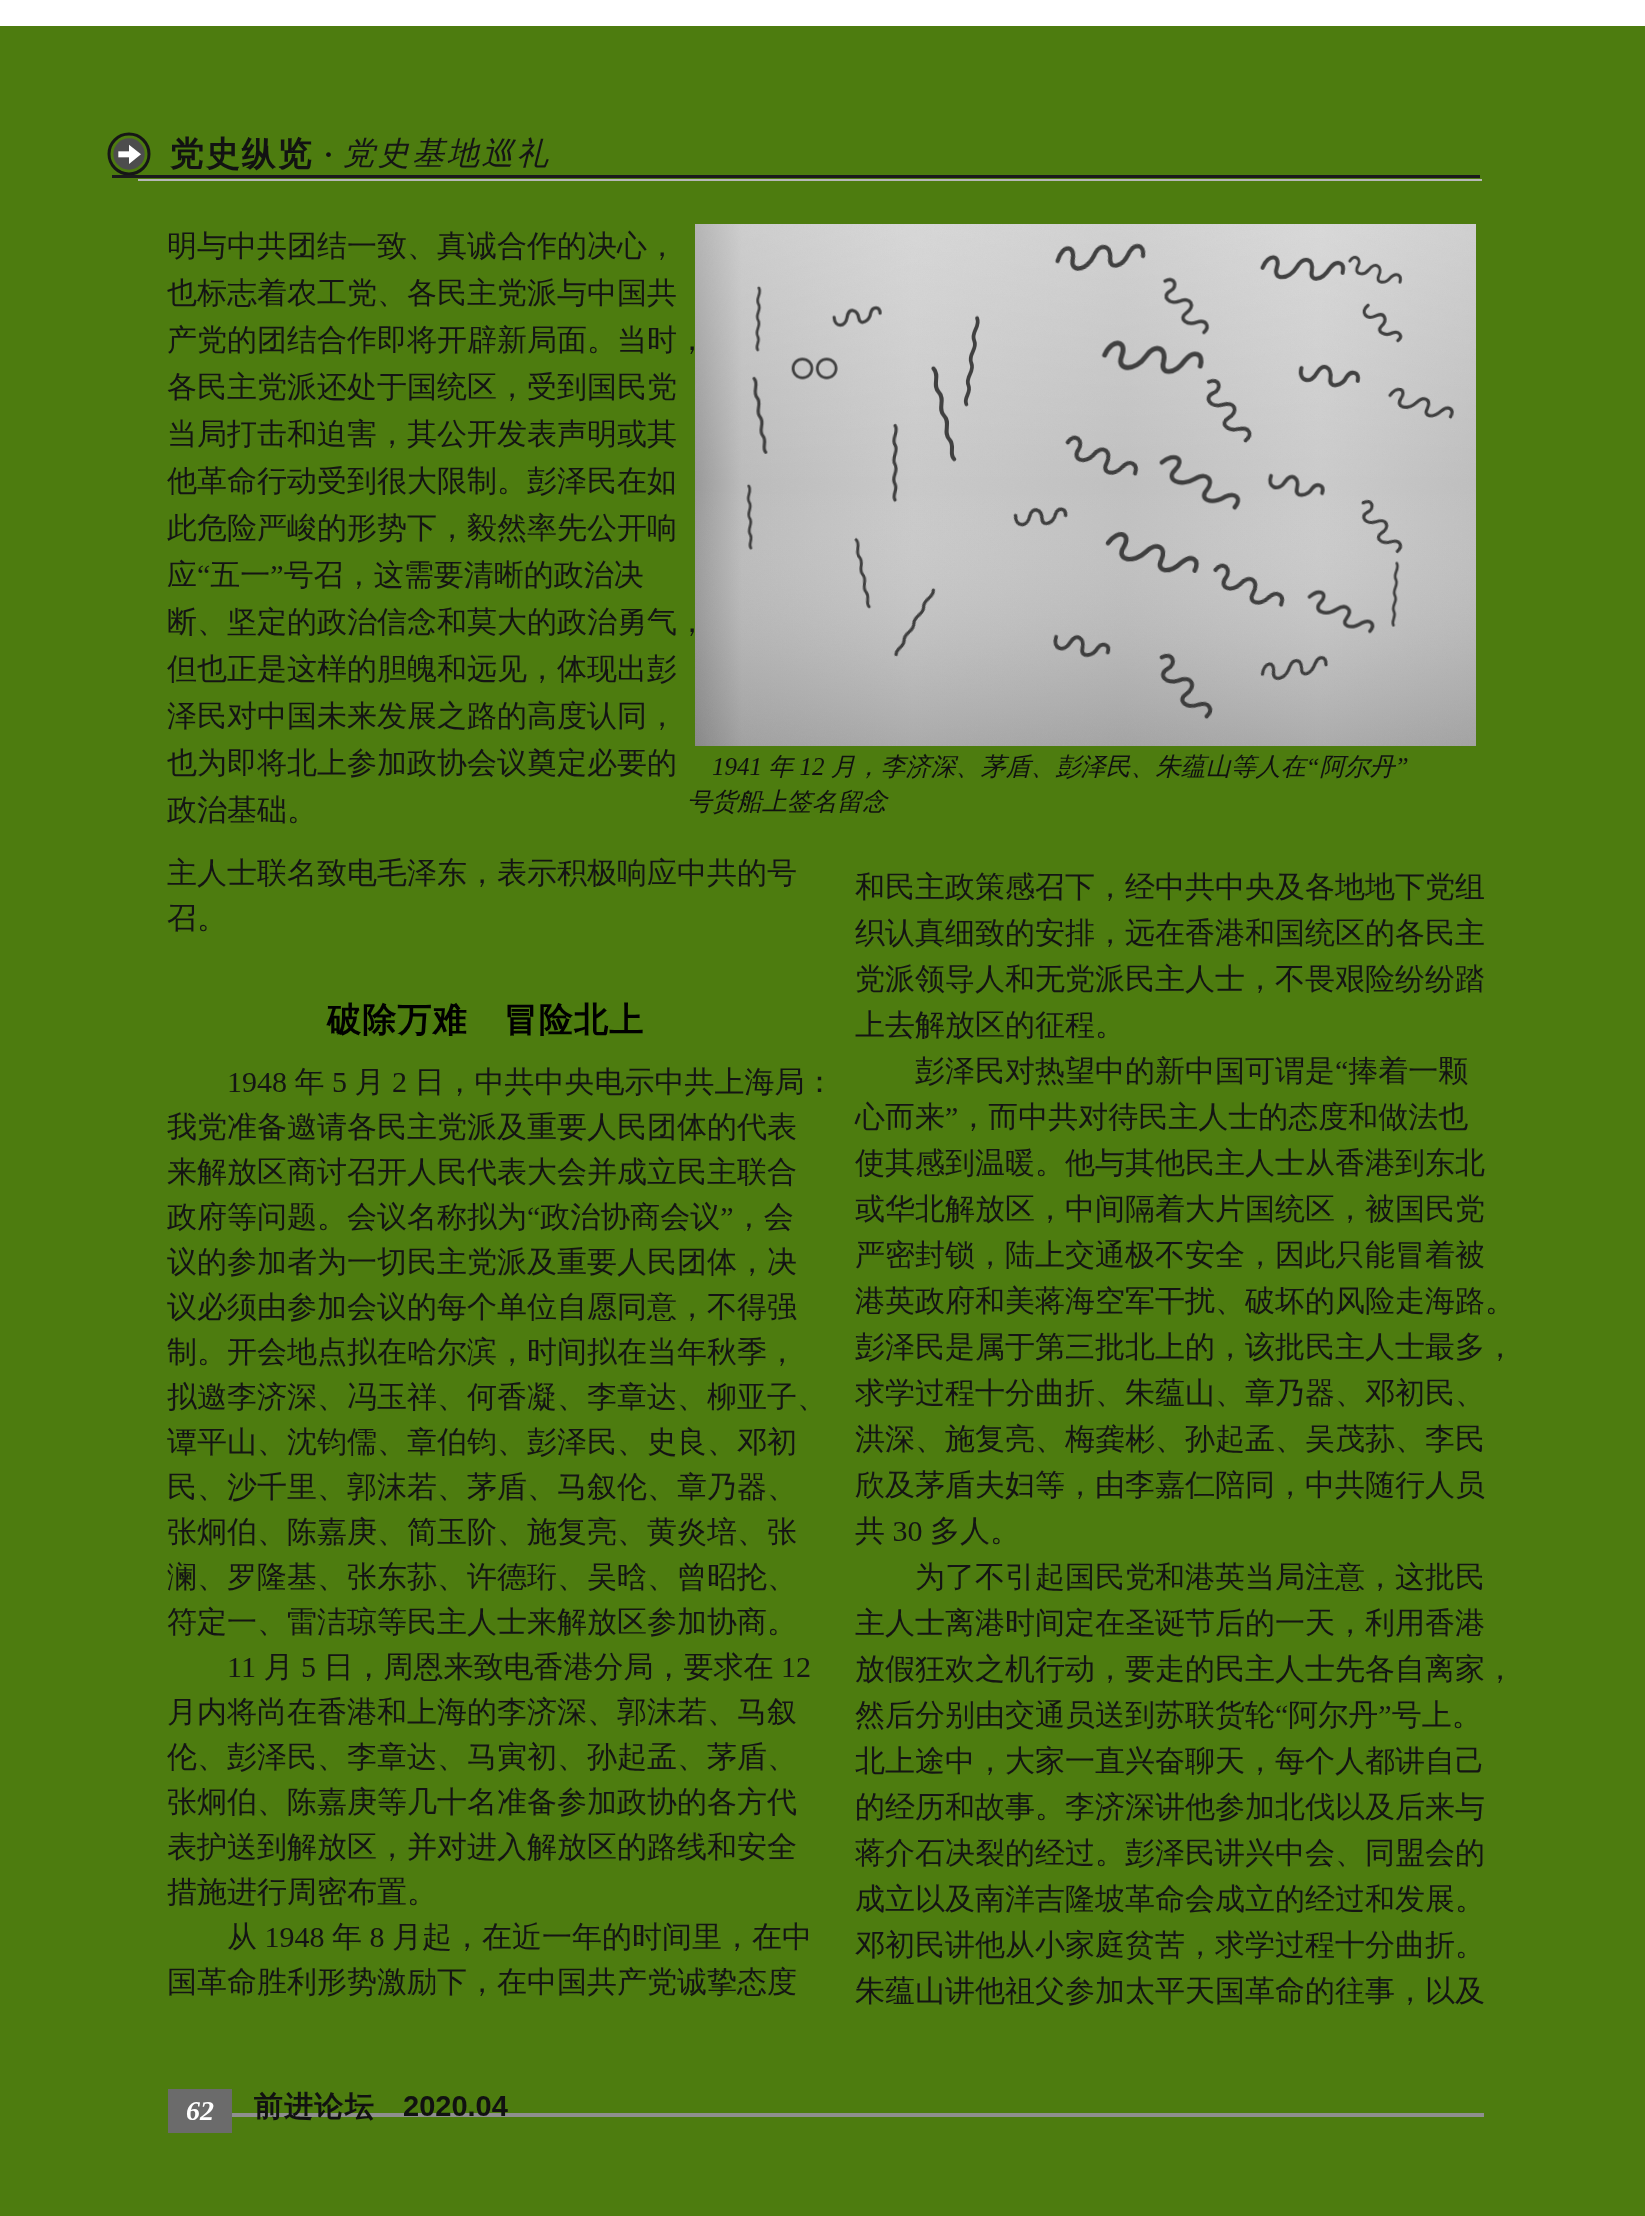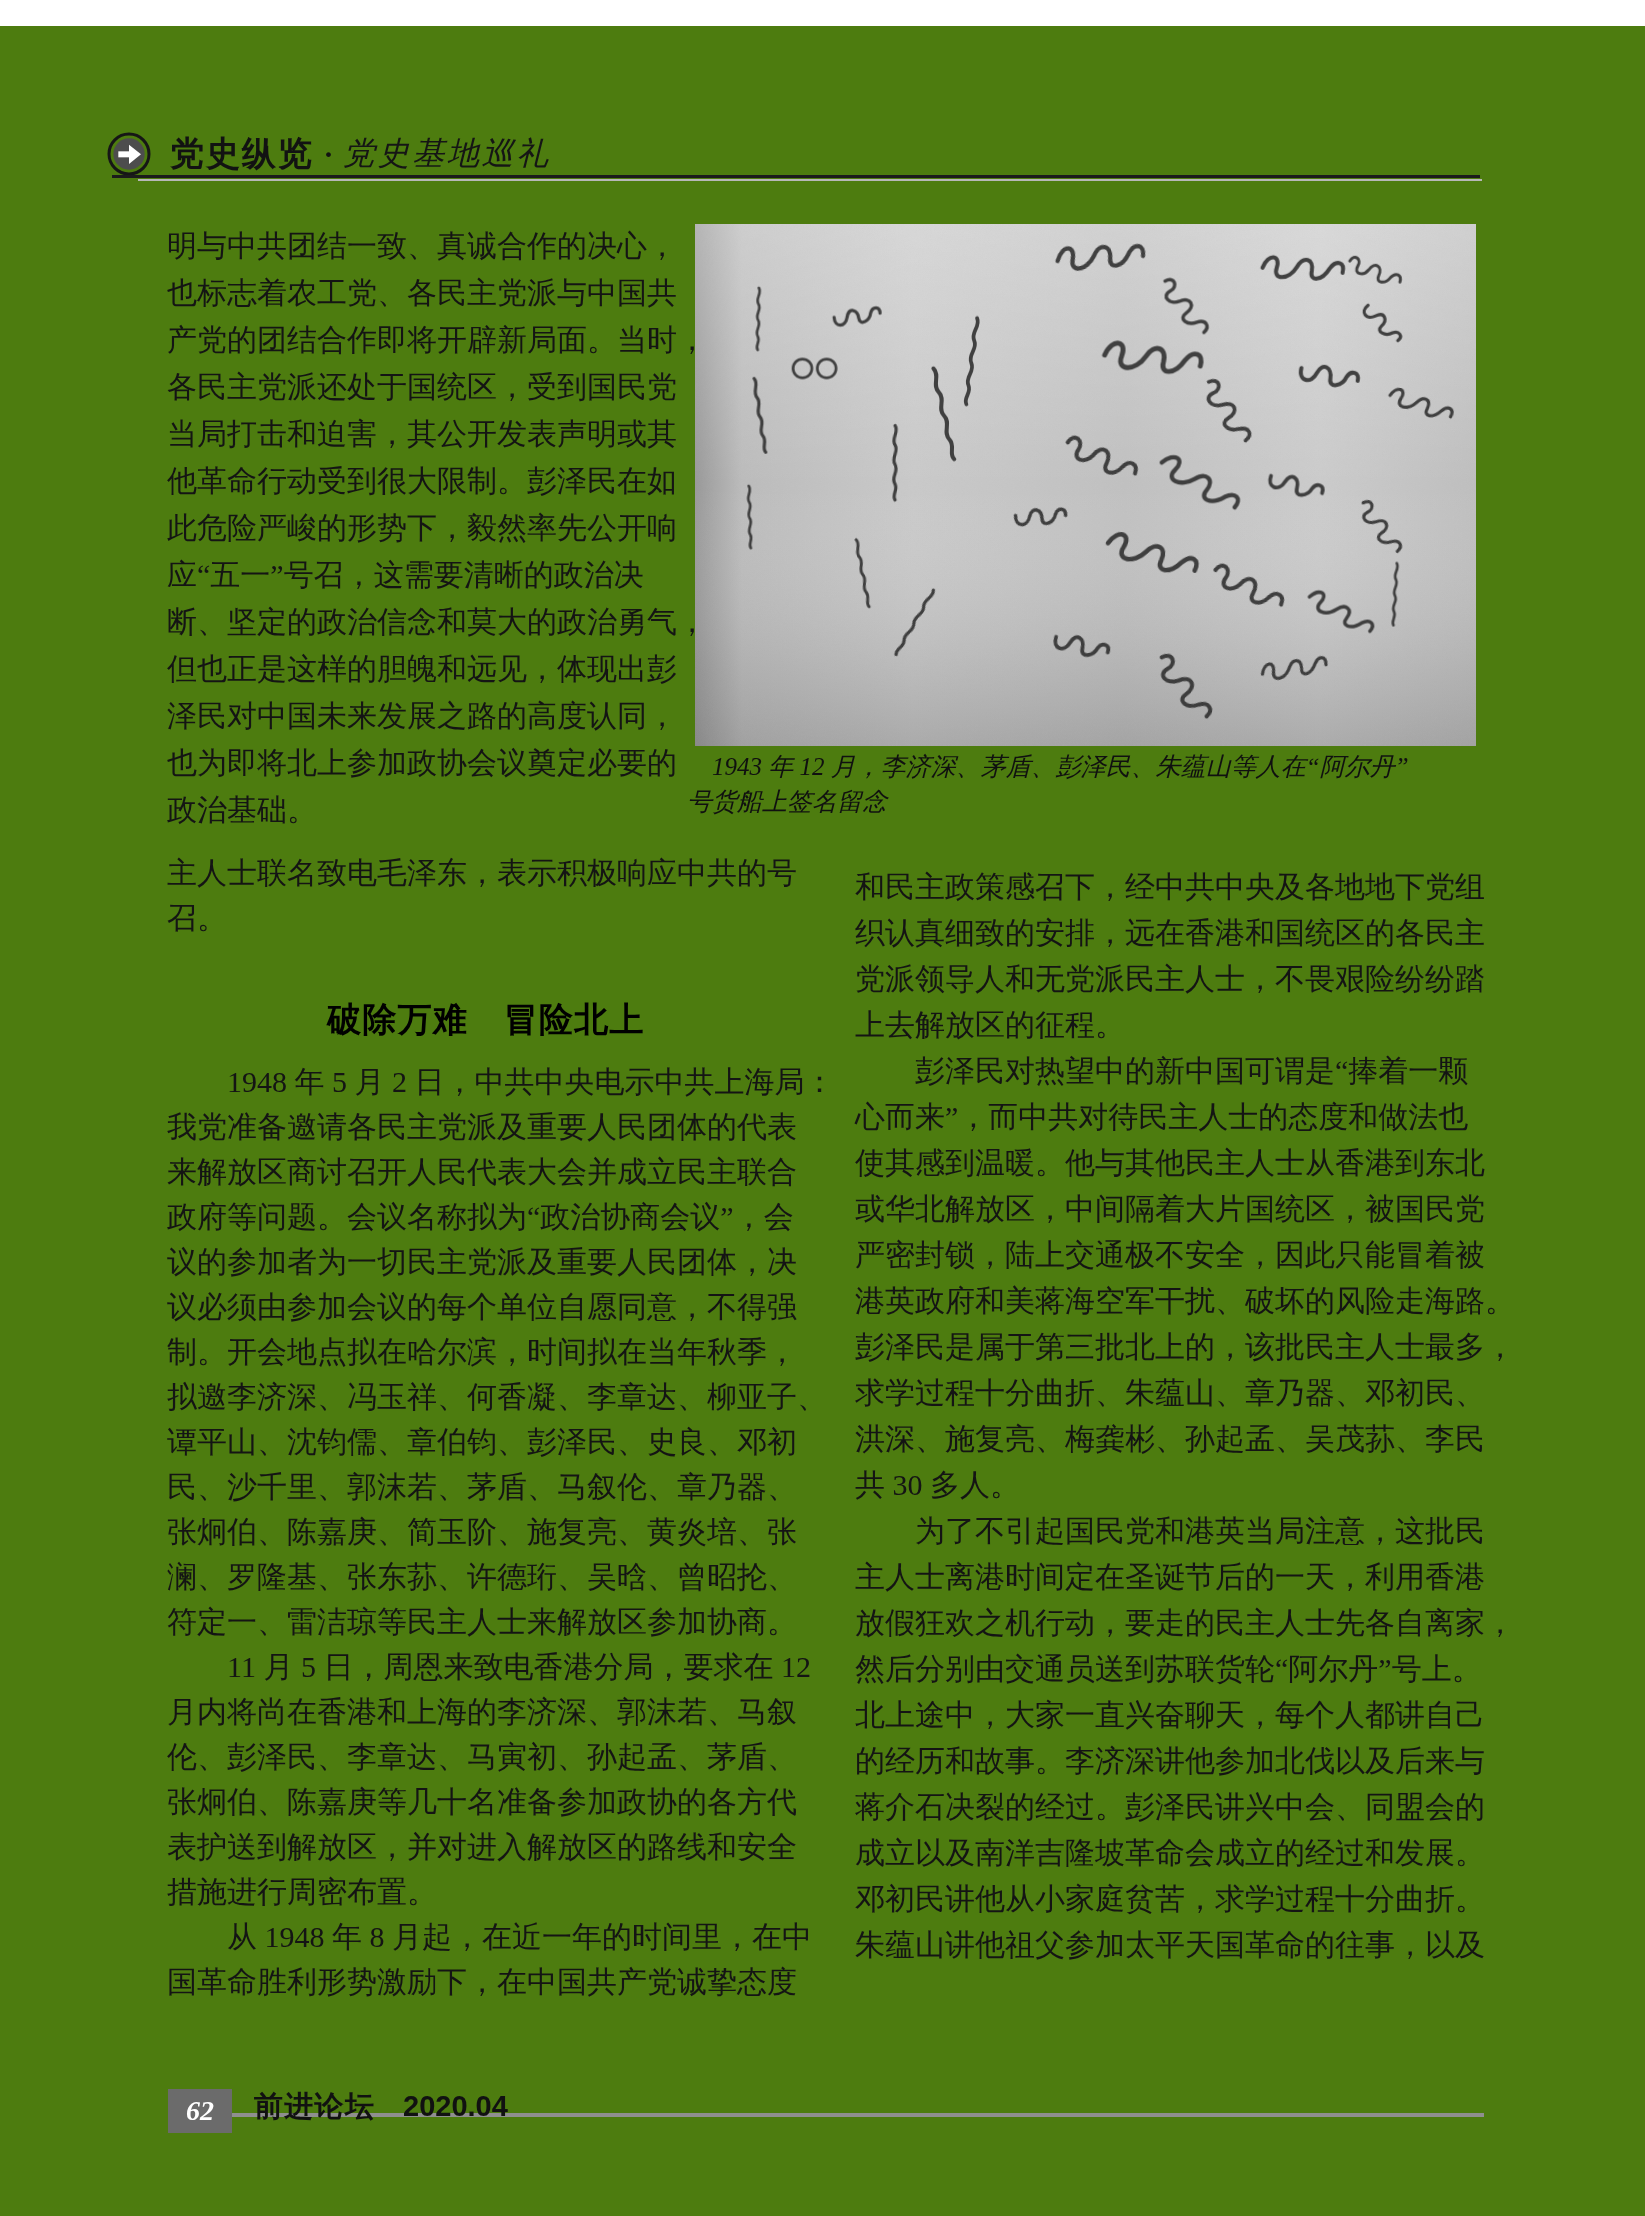--- a/index.html
+++ b/index.html
@@ -126,21 +126,21 @@
         <use href="#sg4" transform="translate(355,545) rotate(35) scale(1.2)"></use>
         <use href="#sg4" transform="translate(240,470) rotate(-6) scale(1.1)"></use>
         <use href="#sg3" transform="translate(535,615) rotate(-8) scale(1.4)"></use>
         <use href="#sg2" transform="translate(695,645) rotate(10) scale(1.5)"></use>
         <use href="#sg1" transform="translate(845,670) rotate(-20) scale(1.2)"></use>
         <use href="#sg4" transform="translate(1045,505) rotate(8)"></use>
       </g>
     </svg>
   </div>
   <div class="caption">
-    <div class="cap-line">　1943 年 12 月，李济深、茅盾、彭泽民、朱蕴山等人在“阿尔丹”</div>
+    <div class="cap-line">　1941 年 12 月，李济深、茅盾、彭泽民、朱蕴山等人在“阿尔丹”</div>
     <div class="cap-line">号货船上签名留念</div>
   </div>
 
   <div class="col1-top">
       <div class="textline">明与中共团结一致、真诚合作的决心，</div>
       <div class="textline">也标志着农工党、各民主党派与中国共</div>
       <div class="textline">产党的团结合作即将开辟新局面。当时，</div>
       <div class="textline">各民主党派还处于国统区，受到国民党</div>
       <div class="textline">当局打击和迫害，其公开发表声明或其</div>
       <div class="textline">他革命行动受到很大限制。彭泽民在如</div>
@@ -191,20 +191,21 @@
       <div class="textline">上去解放区的征程。</div>
       <div class="textline">　　彭泽民对热望中的新中国可谓是“捧着一颗</div>
       <div class="textline">心而来”，而中共对待民主人士的态度和做法也</div>
       <div class="textline">使其感到温暖。他与其他民主人士从香港到东北</div>
       <div class="textline">或华北解放区，中间隔着大片国统区，被国民党</div>
       <div class="textline">严密封锁，陆上交通极不安全，因此只能冒着被</div>
       <div class="textline">港英政府和美蒋海空军干扰、破坏的风险走海路。</div>
       <div class="textline">彭泽民是属于第三批北上的，该批民主人士最多，</div>
       <div class="textline">求学过程十分曲折、朱蕴山、章乃器、邓初民、</div>
       <div class="textline">洪深、施复亮、梅龚彬、孙起孟、吴茂荪、李民</div>
+      <div class="textline">欣及茅盾夫妇等，由李嘉仁陪同，中共随行人员</div>
       <div class="textline">共 30 多人。</div>
       <div class="textline">　　为了不引起国民党和港英当局注意，这批民</div>
       <div class="textline">主人士离港时间定在圣诞节后的一天，利用香港</div>
       <div class="textline">放假狂欢之机行动，要走的民主人士先各自离家，</div>
       <div class="textline">然后分别由交通员送到苏联货轮“阿尔丹”号上。</div>
       <div class="textline">北上途中，大家一直兴奋聊天，每个人都讲自己</div>
       <div class="textline">的经历和故事。李济深讲他参加北伐以及后来与</div>
       <div class="textline">蒋介石决裂的经过。彭泽民讲兴中会、同盟会的</div>
       <div class="textline">成立以及南洋吉隆坡革命会成立的经过和发展。</div>
       <div class="textline">邓初民讲他从小家庭贫苦，求学过程十分曲折。</div>

